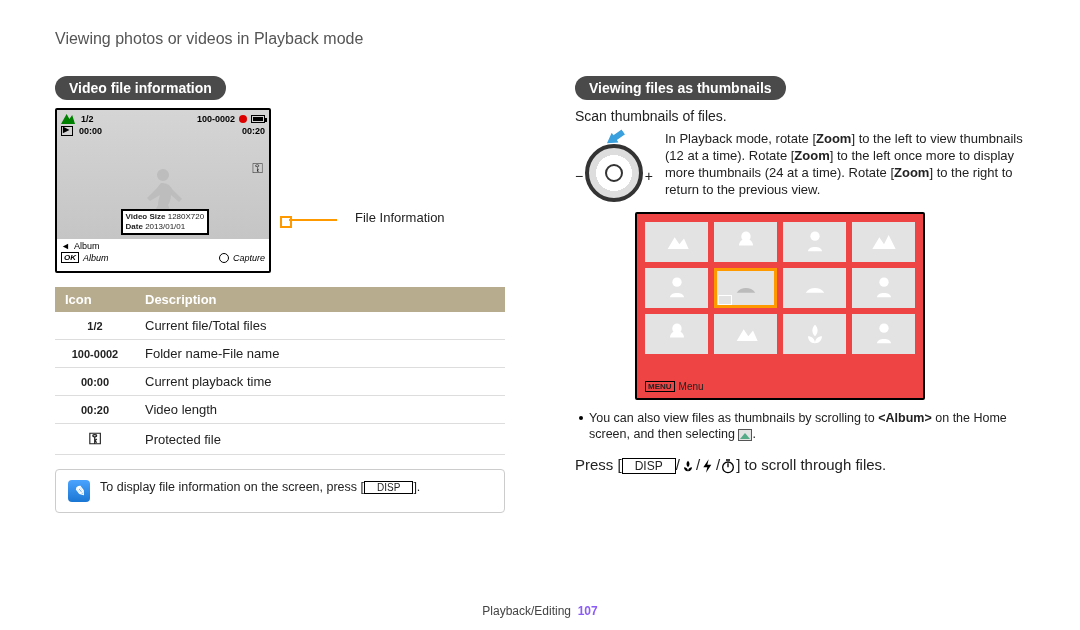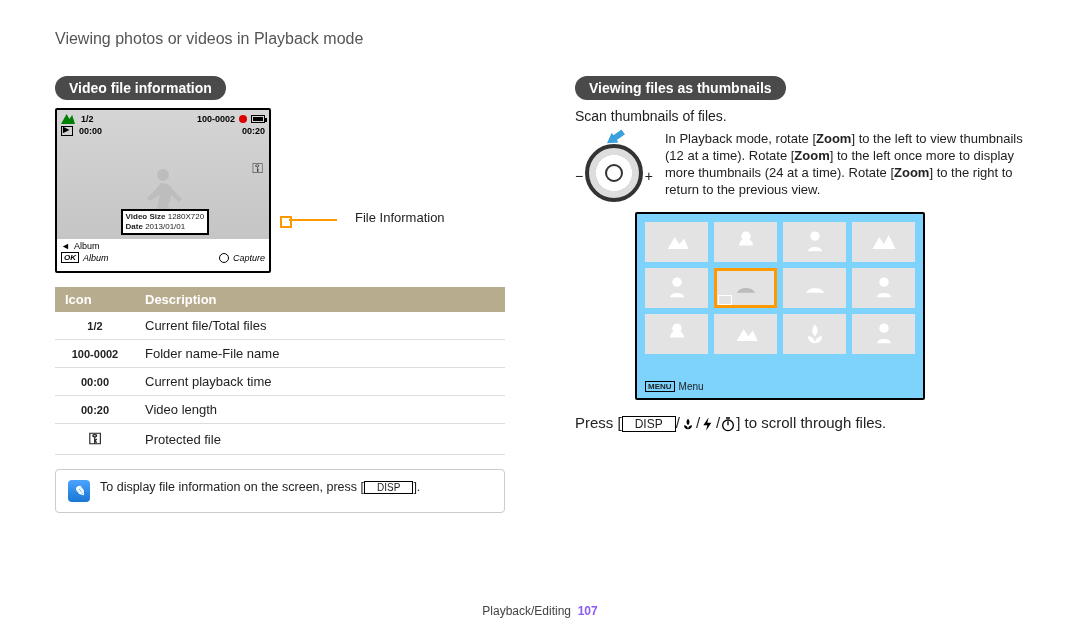--- a/index.html
+++ b/index.html
@@ -123,21 +123,21 @@
     background:radial-gradient(circle at 50% 50%, #fff 0 18px, #ddd 18px 100%);
   }
   .dial::before { content:"−"; position:absolute; left:-14px; top:20px; font-size:14px; }
   .dial::after  { content:"+"; position:absolute; right:-14px; top:20px; font-size:14px; }
   .dial .ctr { position:absolute; left:50%; top:50%; width:18px; height:18px; border:2px solid #333; border-radius:50%; transform:translate(-50%,-50%); }
   .dial-text { font-size:13px; line-height:17px; }
   .dial-text b { font-weight:700; }
 
   .thumb-preview {
     width:290px; height:188px; border:2px solid #000; border-radius:2px;
-    background:#7dd3fc; position:relative; margin: 6px 0 10px 60px; overflow:hidden;
+    background:#ef4444; position:relative; margin: 6px 0 10px 60px; overflow:hidden;
   }
   .thumb-grid {
     position:absolute; left:8px; right:8px; top:8px;
     display:grid; grid-template-columns:repeat(4,1fr); gap:6px;
   }
   .th {
     height:40px; background:#e3e3e3; display:flex; align-items:center; justify-content:center;
   }
   .th svg { width:28px; height:28px; fill:#fff; }
   .th.selected { outline:3px solid #f90; outline-offset:-3px; position:relative; }
@@ -341,20 +341,26 @@
               <path d="M6 20c0-5 12-5 12 0z"></path>
             </svg>
           </div>
       </div>
       <div class="thumb-bottom">
         <span class="menu-box">MENU</span>
         <span>Menu</span>
       </div>
     </div>
 
+    <div class="bullet">
+      <span class="dot"></span>
+      <div>
+        <span>You can also view files as thumbnails by scrolling to </span><b>&lt;Album&gt;</b><span> on the Home screen, and then selecting </span><span class="mini-thumb"></span><span>.</span>
+      </div>
+    </div>
 
     <div class="press-line">
       <span>Press [</span><span class="disp-box" style="font-size:12px">DISP</span>/<span class="sym">
           <svg viewBox="0 0 24 24">
             <path d="M12 4c-3 3-3 7 0 10 3-3 3-7 0-10zM6 14c3 0 6 2 6 6-4 0-6-3-6-6zm12 0c0 3-2 6-6 6 0-4 3-6 6-6z"></path>
           </svg>
         </span>/<span class="sym">
           <svg viewBox="0 0 24 24">
             <path d="M13 2 L5 14 h6 l-2 8 8-12 h-6 z"></path>
           </svg>

